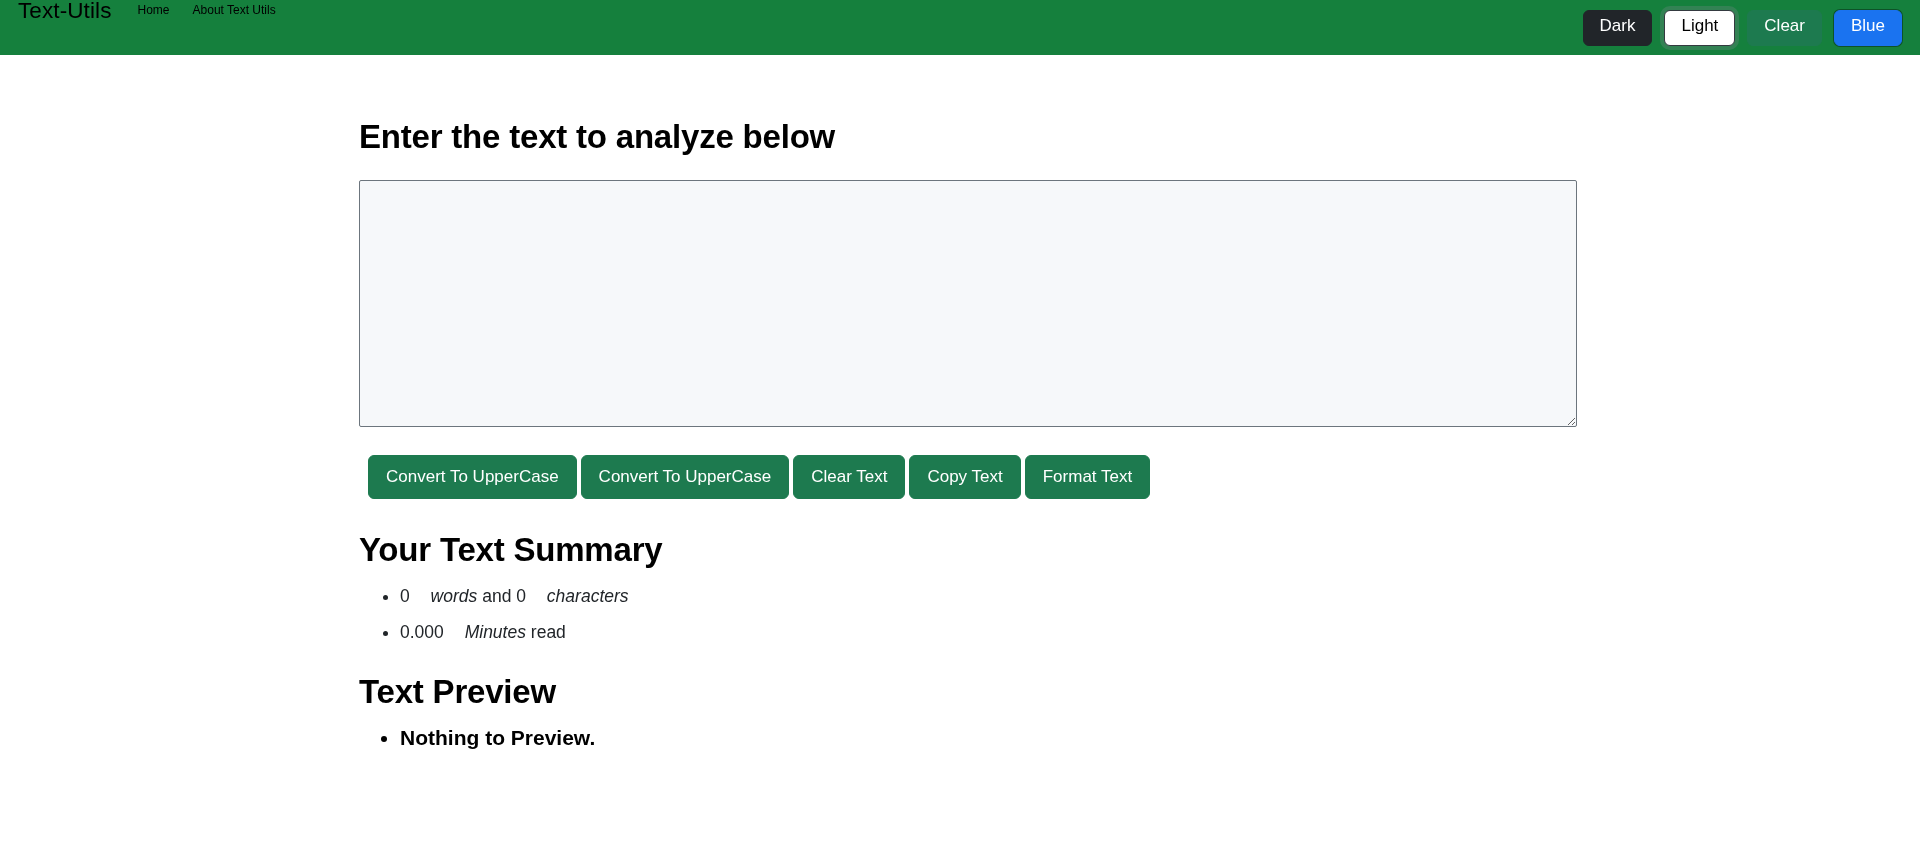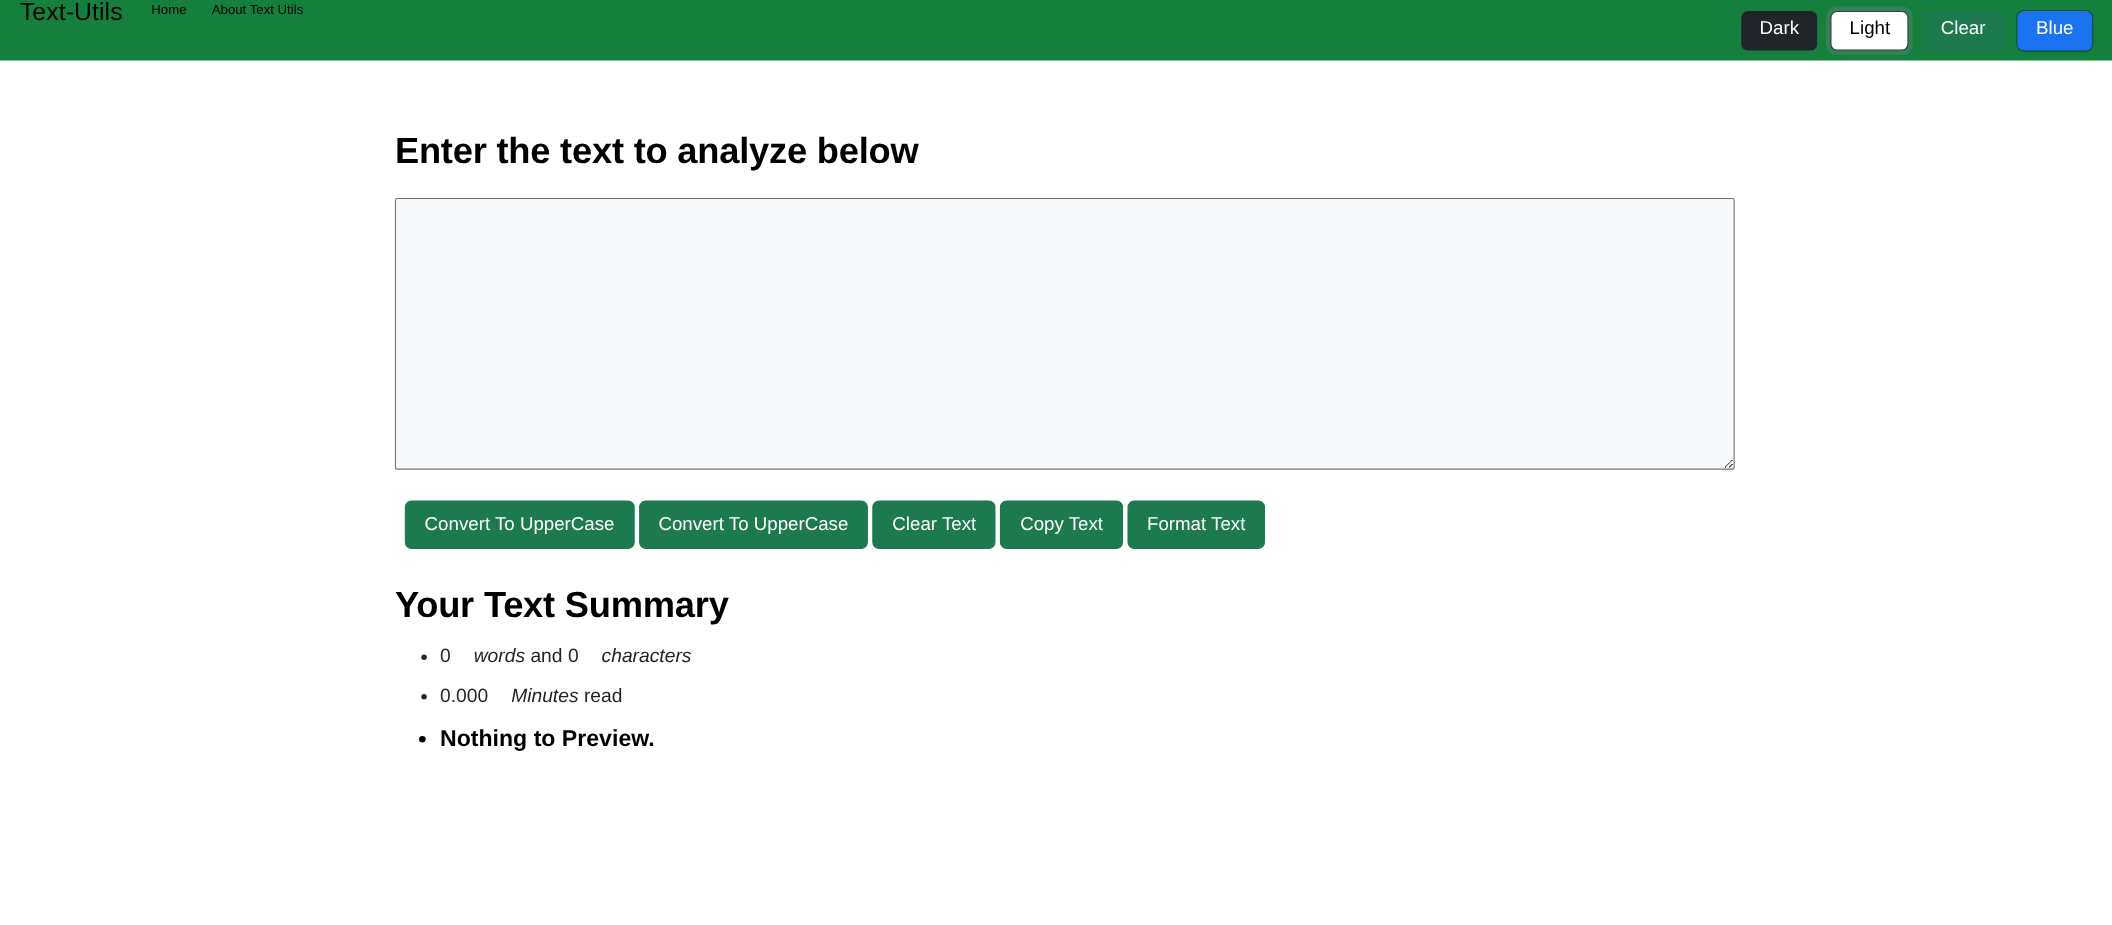--- a/index.html
+++ b/index.html
@@ -222,18 +222,19 @@
     <li><span>0</span>
       <em>words</em>
       <span>and</span>
       <span>0</span>
       <em>characters</em></li>
     <li><span>0.000</span>
       <em>Minutes</em>
       <span>read</span></li>
   </ul>
 
+  <h2 class="preview-title">Text Preview</h2>
 
   <ul class="preview-list">
     <li>Nothing to Preview.</li>
   </ul>
 
 </main>
 
 </body></html>

